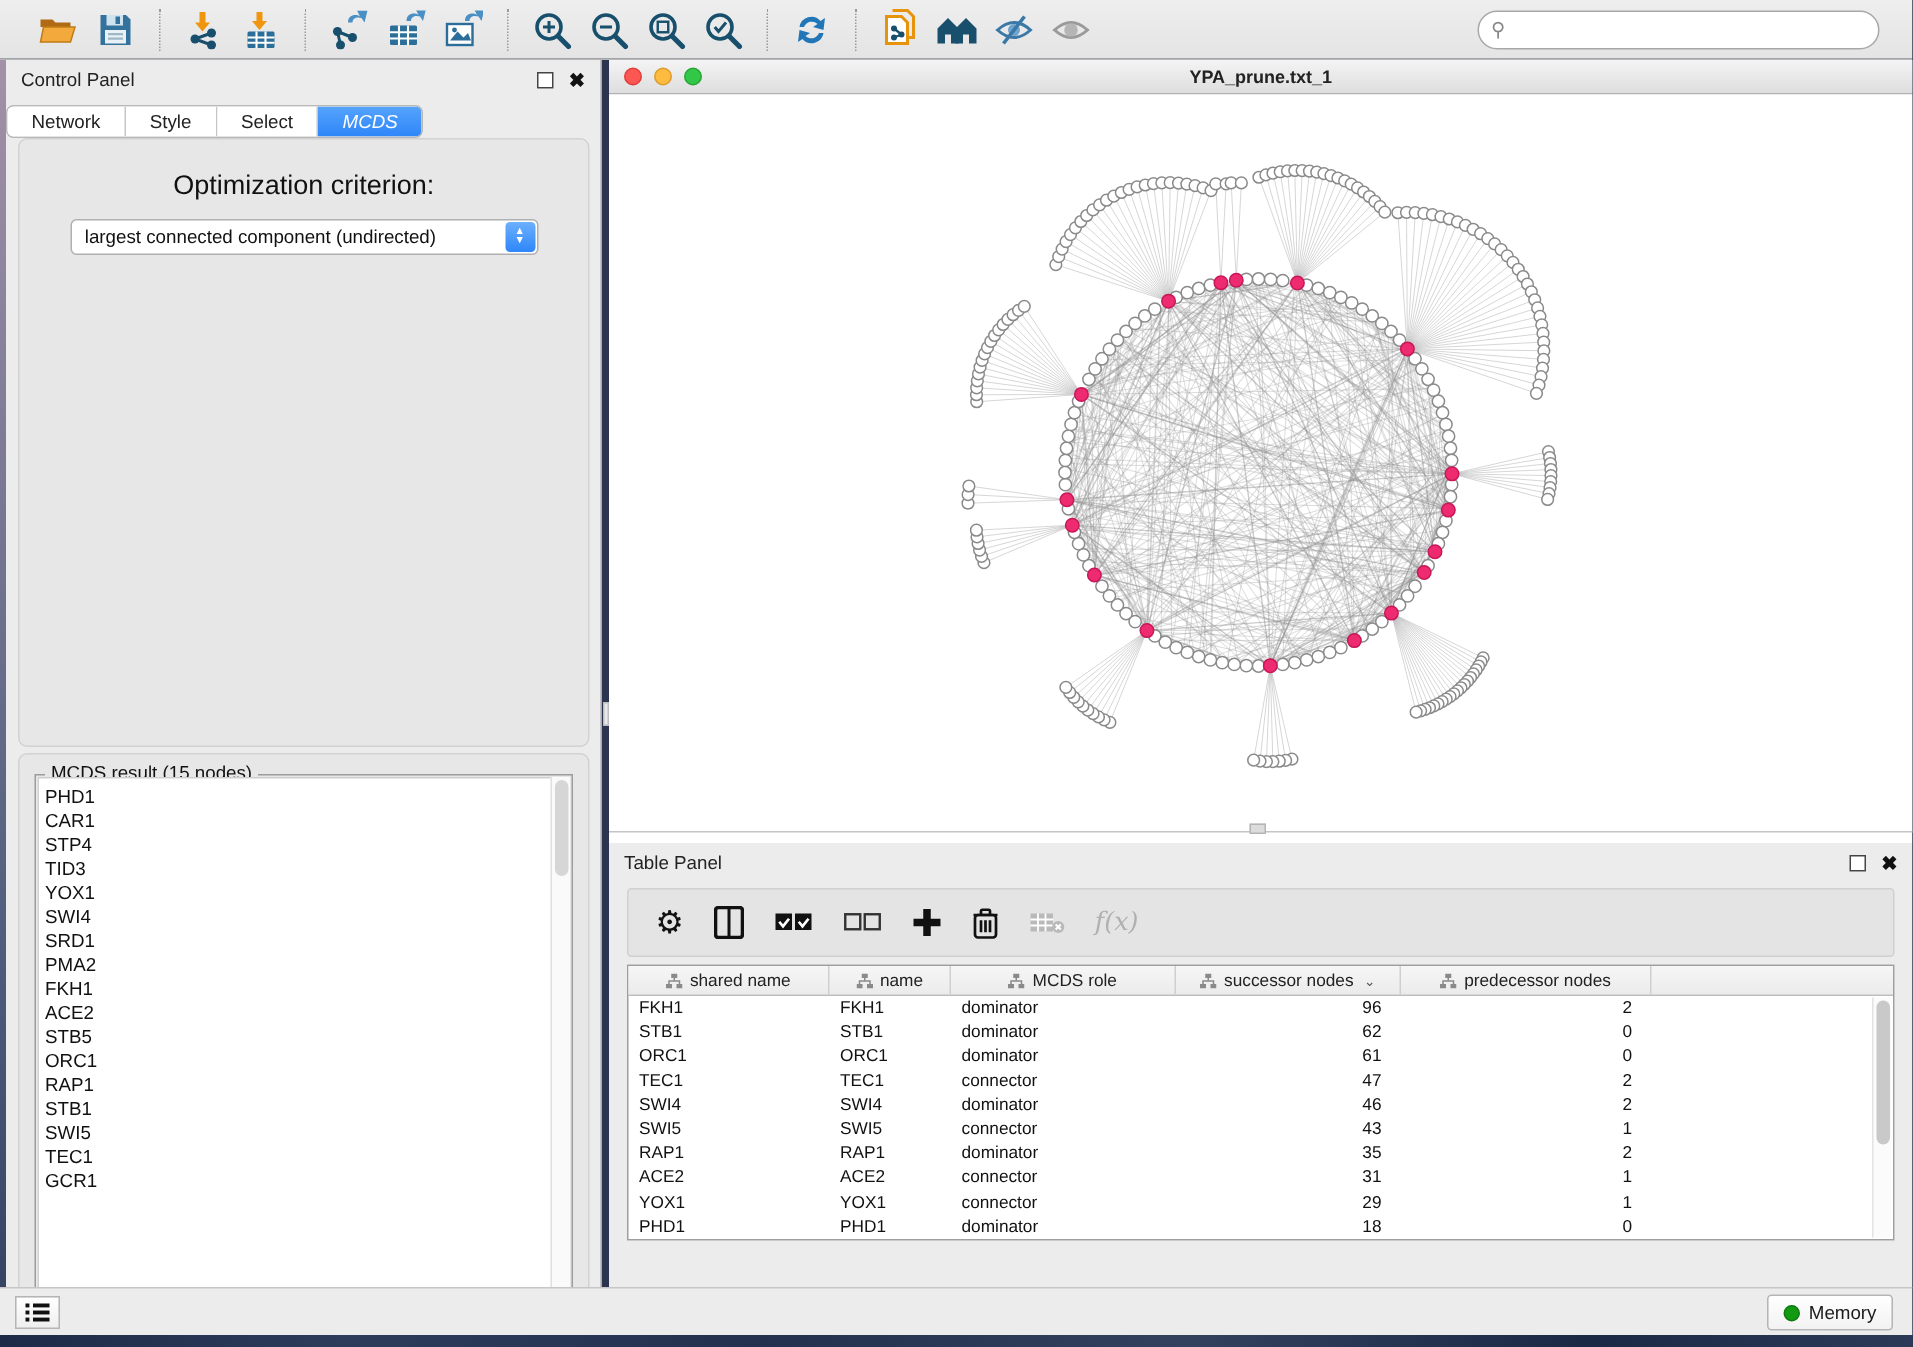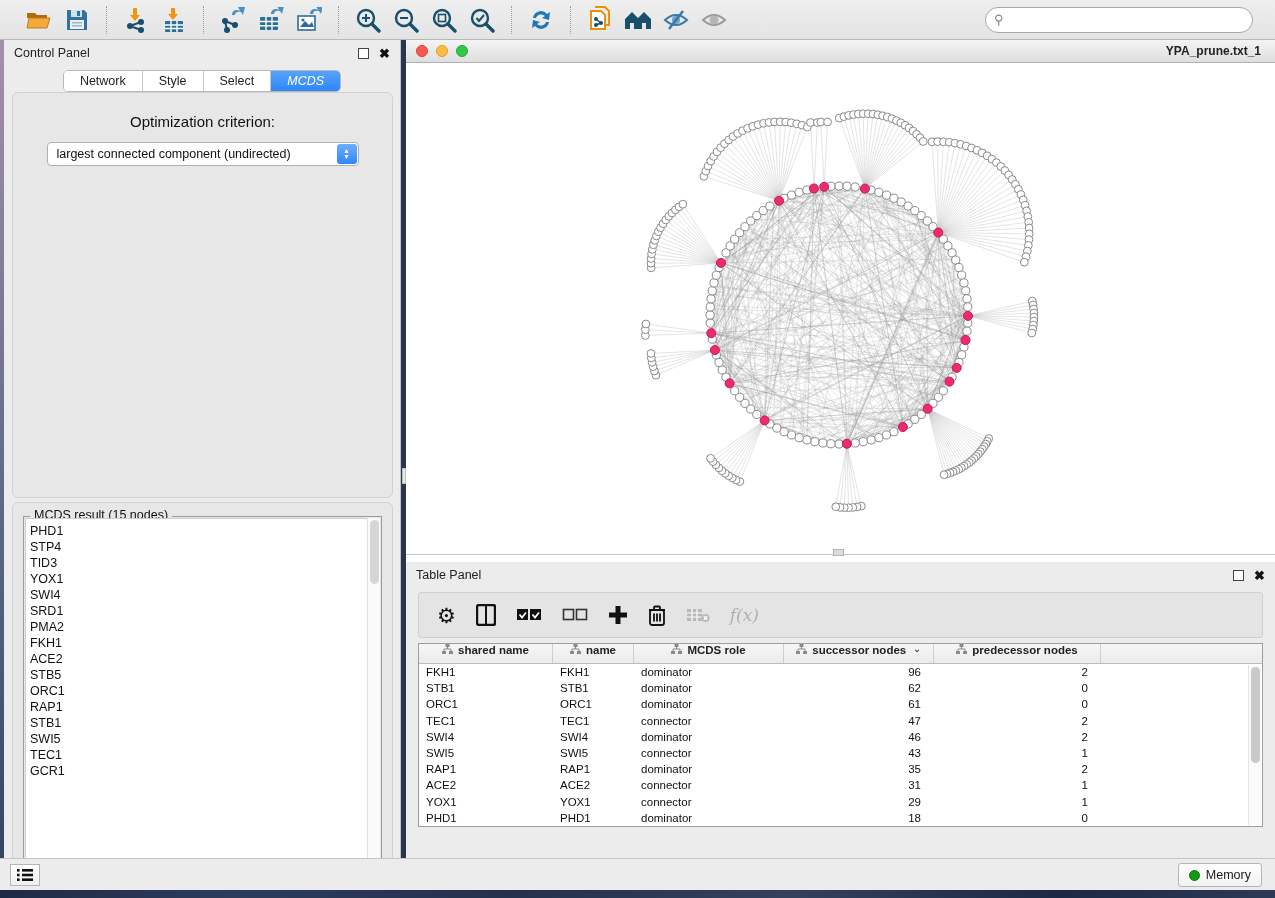--- a/index.html
+++ b/index.html
@@ -26,28 +26,28 @@
     background:linear-gradient(90deg,#1d2a47,#2e3c5c 18%,#23304e 40%,#33415f 62%,#1c2945 83%,#2c3a58); }
 
   
   .control-panel { position:absolute; left:4px; top:40px; width:397px; height:818px;
     background:#ececec; border-right:1px solid #c2c2c2; }
   .panel-titlebar { height:26px; display:flex; align-items:center; padding:0 10px; }
   .panel-title { font-size:12.5px; color:#222; }
   .panel-titlebar .spacer { flex:1; }
   .float-icon { width:11px; height:11px; border:1.5px solid #444; background:#fff; margin-right:10px; }
   .close-icon { font-size:13px; font-weight:bold; color:#111; line-height:1; }
-  .cp-tabs { display:flex; justify-content:center; margin-top:4px; }
+  .cp-tabs { display:flex; margin-top:4px; }
   .cp-tabbar { display:flex; border:1px solid #b8b8b8; border-radius:5px; overflow:hidden; background:#fff; }
   .cp-tab { padding:3px 16px; font-size:12.5px; background:#fff; color:#222; border-right:1px solid #c6c6c6; }
   .cp-tab:last-child { border-right:none; }
   .cp-tab.active { background:linear-gradient(#55a3fc,#2e86f8); color:#fff;font-style:italic; }
   .cp-body { position:absolute; left:8px; top:52px; width:381px; height:406px;
     background:#e7e7e7; border:1px solid #d2d2d2; border-radius:6px; }
-  .opt-label { text-align:center; margin-top:20px; font-size:15px; color:#111; }
+  .opt-label { text-align:center; margin-top:20px; font-size:18px; color:#111; }
   .opt-select { position:relative; margin:12px auto 0; width:312px; height:24px; background:#fff;
     border:1px solid #b0b0b0; border-radius:4px; display:flex; align-items:center; padding-left:9px;
     font-size:12.5px; color:#111; }
   .opt-stepper { position:absolute; right:1px; top:1px; width:20px; height:20px; border-radius:3px;
     background:linear-gradient(#6cb0fd,#2e86f8); display:flex; flex-direction:column; align-items:center;
     justify-content:center; color:#fff; font-size:7px; line-height:6px; }
   .cp-buttons { display:flex; justify-content:center; gap:13px; margin-top:12px; }
   .btn { background:linear-gradient(#ffffff,#f0f0f0); border:1px solid #a8a8a8; border-radius:4px;
     font-size:13px; padding:3px 14px; color:#111; }
   .btn.focused { box-shadow:0 0 0 3px rgba(110,165,245,.85); border-color:#77aef3; }
@@ -64,37 +64,37 @@
 
   
   .net-window { position:absolute; left:406px; top:40px; width:869px; height:522px; background:#fff; }
   .net-titlebar { height:23px; background:linear-gradient(#f4f4f4,#dedede); border-bottom:1px solid #b2b2b2;
     display:flex; align-items:center; position:relative; }
   .traffic { display:flex; gap:8px; margin-left:10px; }
   .light { width:12px; height:12px; border-radius:50%; }
   .light.red { background:#fc5753; border:1px solid #df3e3a; }
   .light.yellow { background:#fdbc40; border:1px solid #de9b2d; }
   .light.green { background:#33c748; border:1px solid #27a535; }
-  .net-title { position:absolute; left:0; right:14px; text-align:right; font-size:12px; font-weight:600; color:#222; }
+  .net-title { position:absolute; left:0; right:0; text-align:center; font-size:12px; font-weight:600; color:#222; }
   .net-canvas { position:relative; width:869px; height:492px; background:#fff; border-bottom:1px solid #c4c4c4; }
   .net-canvas svg { display:block; }
   .split-handle-left { position:absolute; left:-4px; top:405px; width:4px; height:16px; background:#e8e8e8; border:1px solid #bdbdbd; }
   .split-handle-bottom { position:absolute; left:427px; bottom:-2px; width:11px; height:7px; background:#dcdcdc; border:1px solid #b5b5b5; }
 
   
   .table-panel { position:absolute; left:406px; top:562px; width:869px; height:296px; background:#ececec; }
   .tp-toolbar { position:absolute; left:12px; top:30px; width:845px; height:46px; background:#e4e4e4;
     border:1px solid #d0d0d0; border-radius:3px; display:flex; align-items:center; gap:20px; padding-left:18px; }
   .tp-icon { display:flex; align-items:center; justify-content:center; height:30px; }
   .gear-glyph { font-size:21px; color:#111; line-height:1; }
   .fx-glyph { font-family:"DejaVu Serif", serif; font-style:italic; font-size:17px; color:#b0b0b0; }
   .tbl { position:absolute; left:12px; top:81px; width:845px; height:184px; background:#fff; border:1px solid #9e9e9e; }
   .tbl-header { display:flex; height:20px; background:linear-gradient(#f6f6f6,#ebebeb); border-bottom:1px solid #bcbcbc; }
-  .tbl-th { display:flex; justify-content:center; gap:5px; font-size:11.5px; color:#222;
-    border-right:1px solid #cfcfcf; position:relative;font-weight:bold; }
+  .tbl-th { display:flex; align-items:center; justify-content:center; gap:5px; font-size:11.5px; color:#222;
+    border-right:1px solid #cfcfcf; position:relative; }
   .tbl-th .colicon { flex:none; }
   .sort-chev { font-size:9px; color:#555; margin-left:2px; }
   .tbl-row { display:flex; height:16.2px; align-items:center; }
   .tbl-td { font-size:11.5px; color:#111; padding-left:7px; white-space:nowrap; overflow:hidden; }
   .tbl-td.num { text-align:right; padding-right:13px; }
   .tbl-scroll { position:absolute; top:21px; right:1px; width:13px; bottom:1px; background:#fbfbfb; border-left:1px solid #e3e3e3; }
   .tbl-thumb { position:absolute; left:2px; top:2px; width:9px; height:96px; background:#c9c9c9; border-radius:5px; }
   .tp-tabs { position:absolute; left:0; right:0; top:271px; display:flex; justify-content:center; }
   .tp-tab { padding:3px 13px; font-size:12.5px; background:#fff; border:1px solid #b5b5b5; border-left:none; color:#222; }
   .tp-tab:first-child { border-left:1px solid #b5b5b5; border-radius:5px 0 0 5px; }
@@ -290,20 +290,21 @@
           <span>▼</span>
         </span>
     </div>
   </div>
 
   <div class="cp-result-wrap">
     <div class="groupbox">
       <span class="groupbox-title">MCDS result (15 nodes)</span>
       <div class="result-list" id="result-list">
           <div class="result-item">PHD1</div>
+          <div class="result-item">CAR1</div>
           <div class="result-item">STP4</div>
           <div class="result-item">TID3</div>
           <div class="result-item">YOX1</div>
           <div class="result-item">SWI4</div>
           <div class="result-item">SRD1</div>
           <div class="result-item">PMA2</div>
           <div class="result-item">FKH1</div>
           <div class="result-item">ACE2</div>
           <div class="result-item">STB5</div>
           <div class="result-item">ORC1</div>

